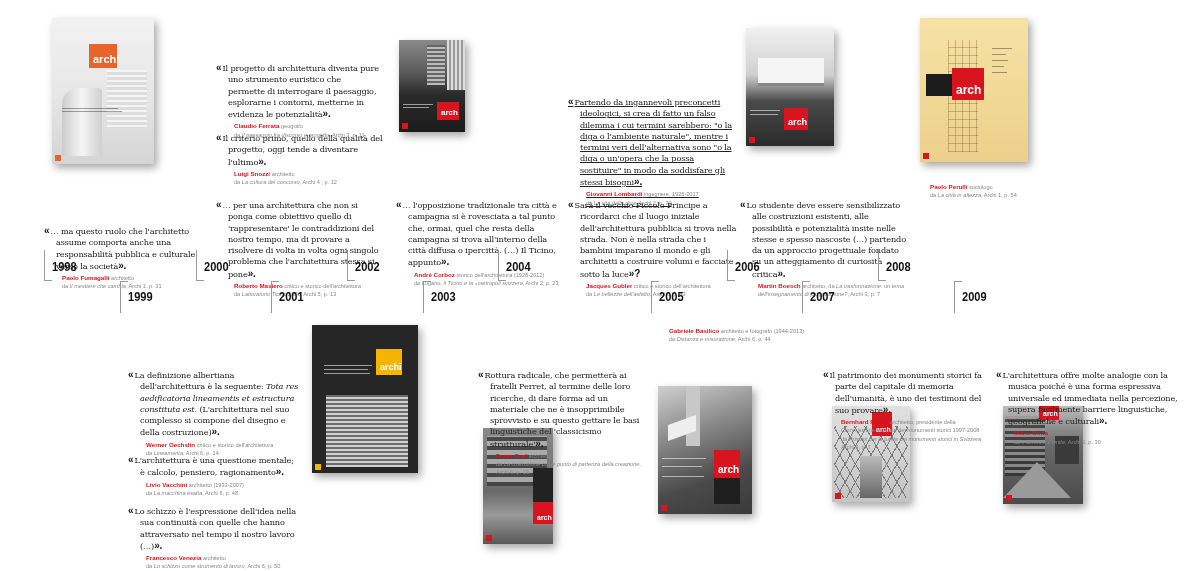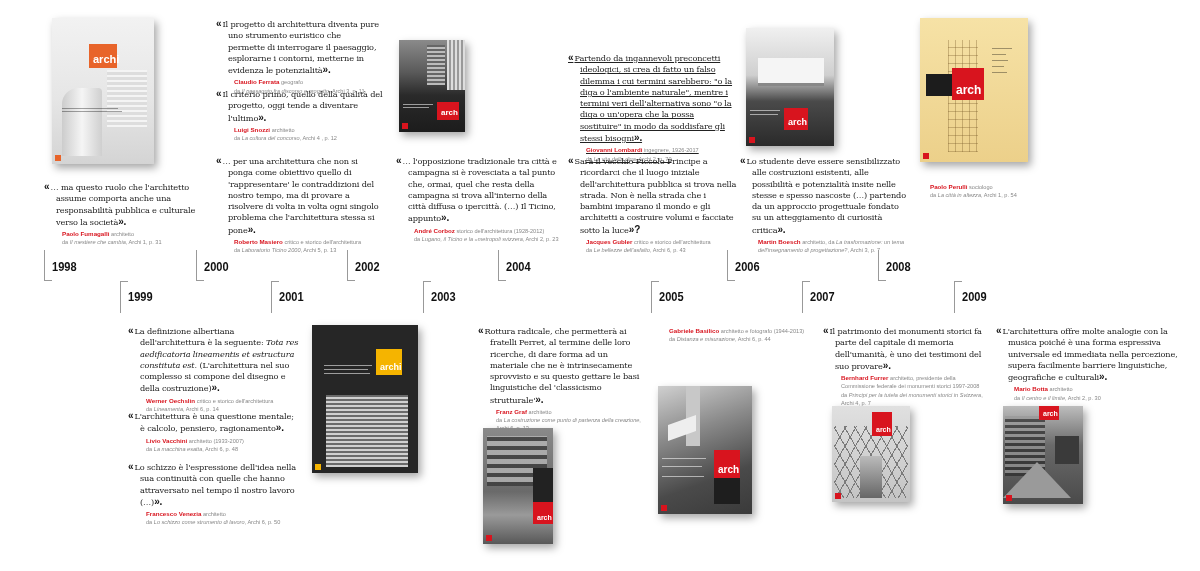--- a/index.html
+++ b/index.html
@@ -9,21 +9,21 @@
 
   
   .cover { position: absolute; box-shadow: 3px 4px 8px rgba(0,0,0,0.35); overflow: hidden; }
   .cover .logo { position: absolute; color: #fff; font-family: "Liberation Sans", sans-serif; font-weight: bold; font-size: 11px; padding: 3px 4px; display: flex; align-items: flex-end; }
   .cover .tag { position: absolute; width: 6px; height: 6px; left: 3px; bottom: 3px; }
   .cover .txt { position: absolute; height: 2px; background: rgba(255,255,255,0.55); }
   .cover .txtd { position: absolute; height: 2px; background: rgba(0,0,0,0.35); }
 
   
   .quote { position: absolute; font-family: "DejaVu Serif", serif; font-size: 8.2px; line-height: 11.3px; color: #222; letter-spacing: -0.15px; }
-  .quote .q-text { padding-left: 12px; text-indent: -12px; display: block; }
+  .quote .q-text { padding-left: 12px; text-indent: -12px; display: block; margin-top: 44px; }
   .quote .q-open, .quote .q-close { font-family: "Liberation Sans", sans-serif; font-weight: bold; font-size: 10px; color: #111; }
   .quote .q-open { margin-right: 1px; }
   .quote .q-src { display: block; padding-left: 18px; margin-top: 2px; font-family: "Liberation Sans", sans-serif; font-size: 5.6px; line-height: 8.2px; color: #888; letter-spacing: 0; }
   .quote .q-author { color: #d8141e; font-weight: bold; font-size: 6.2px; }
   .quote .q-role { color: #888; }
   .quote .q-ref { display: block; color: #888; }
   .quote .q-ref i { font-style: italic; }
 
   
   .year { position: absolute; font-family: "Liberation Sans", sans-serif; font-weight: bold; font-size: 13px; color: #111; transform: scaleX(0.85); transform-origin: left center; }
@@ -192,21 +192,21 @@
   <span class="q-text"><span class="q-open">«</span><span>L'architettura è una questione mentale; è calcolo, pensiero, ragionamento</span><span class="q-close">».</span></span>
   <span class="q-src"><span class="q-author">Livio Vacchini</span> <span class="q-role">architetto (1933-2007)</span><span class="q-ref"><span>da </span><i>La macchina esatta</i><span>, Archi 6, p. 48</span></span></span>
 </div>
 
 <div class="quote" style="left:128px;top:461px;width:176px;">
   <span class="q-text"><span class="q-open">«</span><span>Lo schizzo è l'espressione dell'idea nella sua continuità con quelle che hanno attraversato nel tempo il nostro lavoro (…)</span><span class="q-close">».</span></span>
   <span class="q-src"><span class="q-author">Francesco Venezia</span> <span class="q-role">architetto</span><span class="q-ref"><span>da </span><i>Lo schizzo come strumento di lavoro</i><span>, Archi 6, p. 50</span></span></span>
 </div>
 
 <div class="quote" style="left:478px;top:325px;width:168px;">
-  <span class="q-text"><span class="q-open">«</span><span>Rottura radicale, che permetterà ai fratelli Perret, al termine delle loro ricerche, di dare forma ad un materiale che ne è intrinsecamente sprovvisto e su questo gettare le basi linguistiche del 'classicismo strutturale'</span><span class="q-close">».</span></span>
+  <span class="q-text"><span class="q-open">«</span><span>Rottura radicale, che permetterà ai fratelli Perret, al termine delle loro ricerche, di dare forma ad un materiale che ne è insopprimibile sprovvisto e su questo gettare le basi linguistiche del 'classicismo strutturale'</span><span class="q-close">».</span></span>
   <span class="q-src"><span class="q-author">Franz Graf</span> <span class="q-role">architetto</span><span class="q-ref"><span>da </span><i>La costruzione come punto di partenza della creazione</i><span>, Archi 6, p. 13</span></span></span>
 </div>
 
 <div class="quote" style="left:651px;top:325px;width:168px;">
   <span class="q-src"><span class="q-author">Gabriele Basilico</span> <span class="q-role">architetto e fotografo (1944-2013)</span><span class="q-ref"><span>da </span><i>Distanza e misurazione</i><span>, Archi 6, p. 44</span></span></span>
 </div>
 
 <div class="quote" style="left:823px;top:325px;width:168px;">
   <span class="q-text"><span class="q-open">«</span><span>Il patrimonio dei monumenti storici fa parte del capitale di memoria dell'umanità, è uno dei testimoni del suo provare</span><span class="q-close">».</span></span>
   <span class="q-src"><span class="q-author">Bernhard Furrer</span> <span class="q-role">architetto, presidente della Commissione federale dei monumenti storici 1997-2008</span><span class="q-ref"><span>da </span><i>Principi per la tutela dei monumenti storici in Svizzera</i><span>, Archi 4, p. 7</span></span></span>

